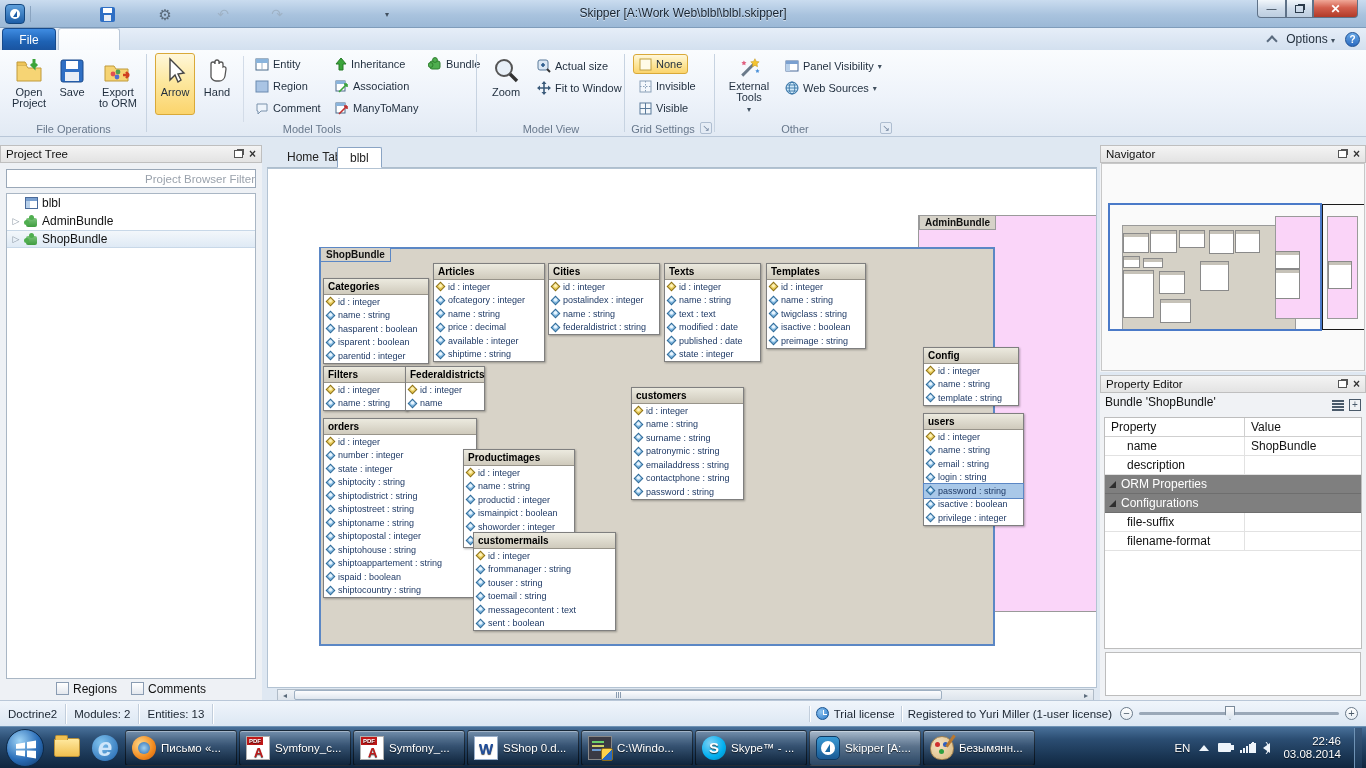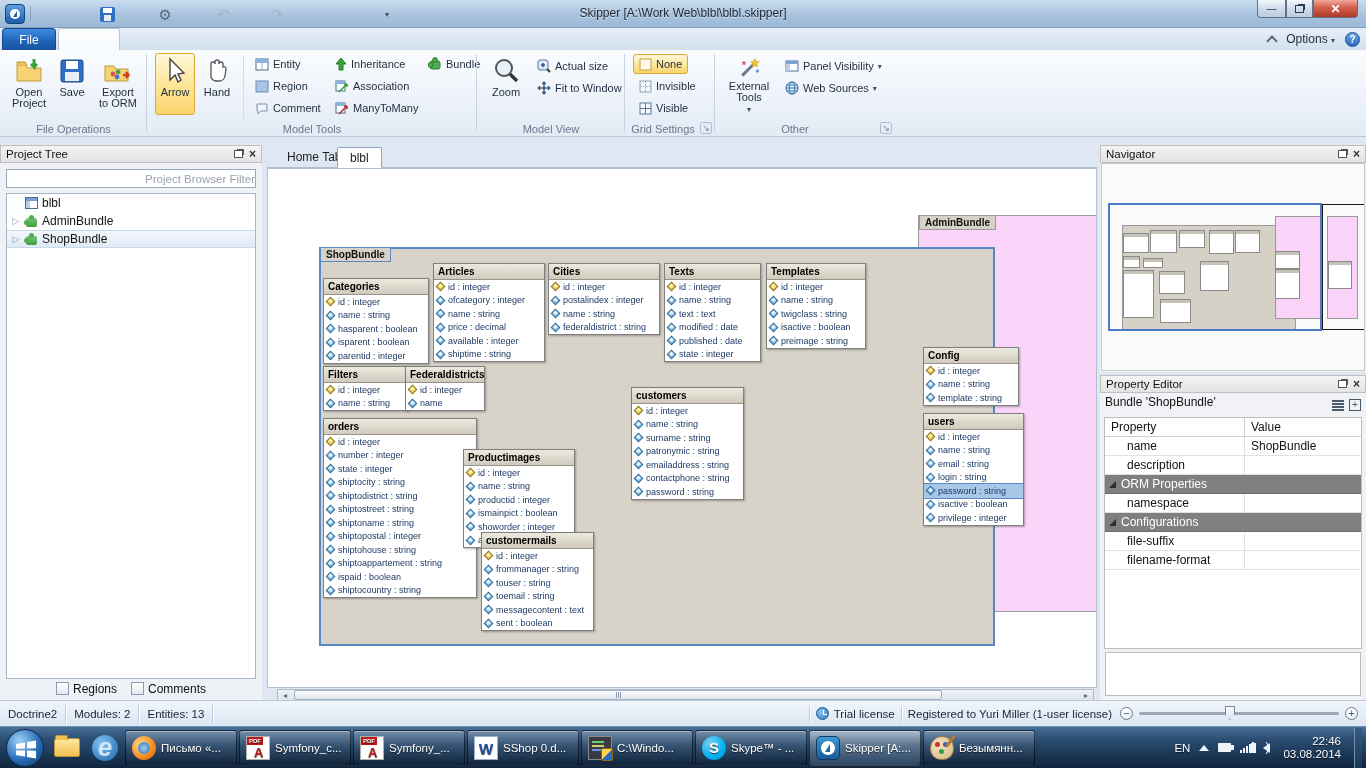--- a/index.html
+++ b/index.html
@@ -702,21 +702,21 @@
   </div>
         <div class="efield">
     <span class="dmd"></span>
     <span class="ftxt">showorder : integer</span>
   </div>
         <div class="efield">
     <span class="dmd"></span>
     <span class="ftxt">asseticpath : string</span>
   </div>
       </div>
-      <div class="entity" style="left: 205px; top: 363px; width: 113px; z-index: 4; margin-left: 8px;">
+      <div class="entity" style="left: 205px; top: 363px; width: 143px; z-index: 4;">
     <div class="ehead">customermails</div>
   <div class="efield">
     <span class="dmd pk"></span>
     <span class="ftxt">id : integer</span>
   </div>
         <div class="efield">
     <span class="dmd"></span>
     <span class="ftxt">frommanager : string</span>
   </div>
         <div class="efield">
@@ -887,24 +887,20 @@
     <span class="pe-name">name</span>
     <span class="pe-val">ShopBundle</span>
   </div>
           <div class="pe-row">
     <span class="pe-name">description</span>
     <span class="pe-val"></span>
   </div>
           <div class="pe-section">
     <span class="tri"></span>
     <span class="sec-lbl">ORM Properties</span>
-  </div>
-          <div class="pe-row">
-    <span class="pe-name">namespace</span>
-    <span class="pe-val"></span>
   </div>
           <div class="pe-section">
     <span class="tri"></span>
     <span class="sec-lbl">Configurations</span>
   </div>
           <div class="pe-row">
     <span class="pe-name">file-suffix</span>
     <span class="pe-val"></span>
   </div>
           <div class="pe-row">

